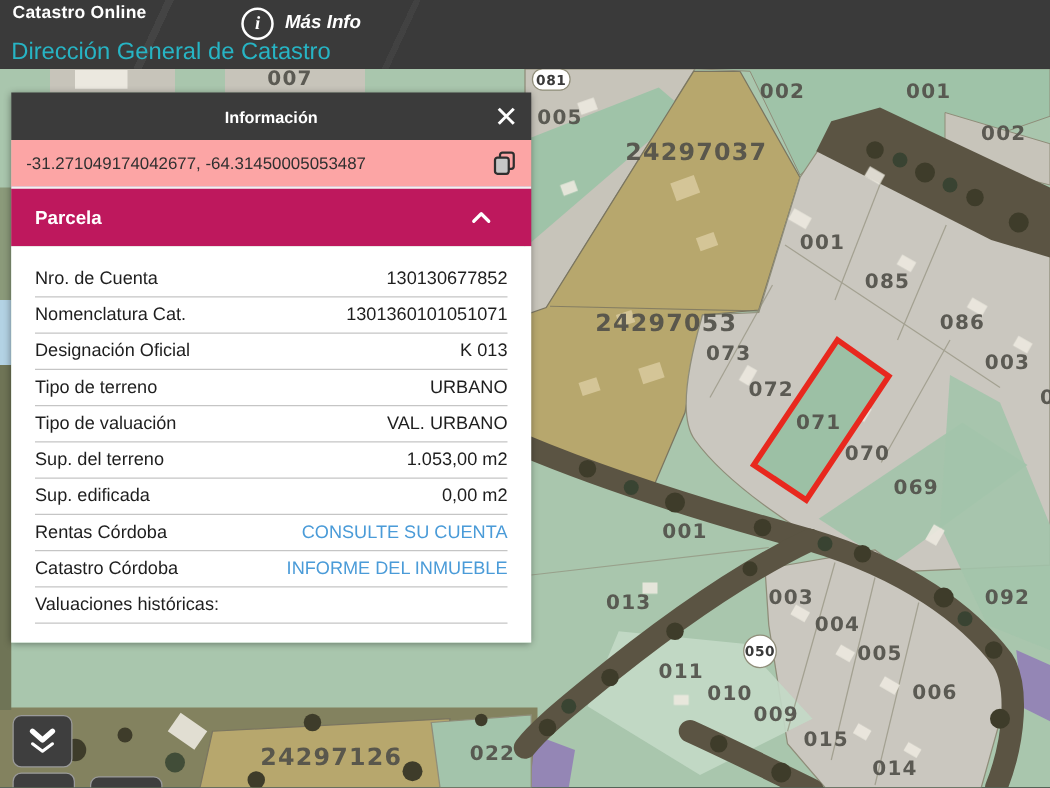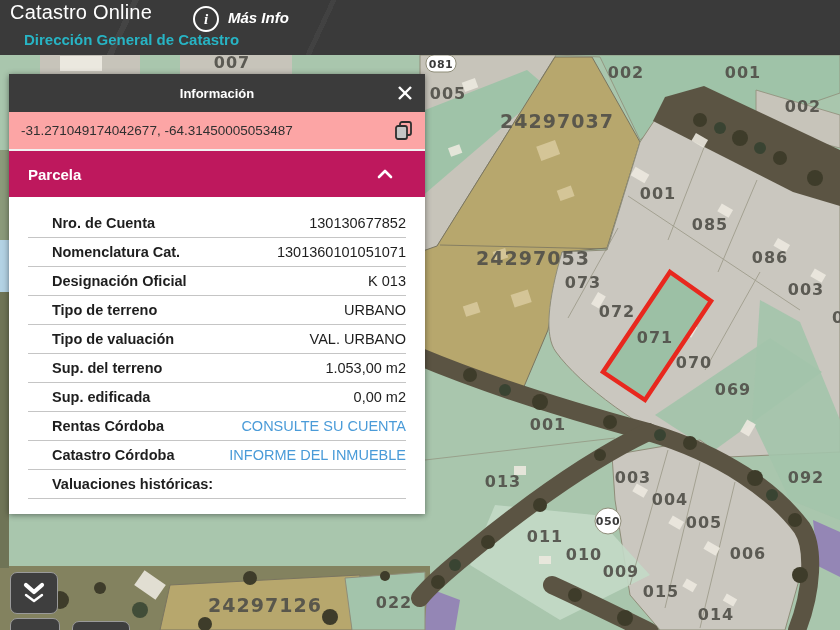--- a/index.html
+++ b/index.html
@@ -5,40 +5,40 @@
   html,body{margin:0;padding:0;background:#000;}
   .stage{position:relative;width:840px;height:630px;overflow:hidden;
          font-family:"Liberation Sans",sans-serif;background:#a9c6ad;}
   svg text{font-family:"DejaVu Sans","Liberation Sans",sans-serif;}
 
   
   .app-header{position:absolute;left:0;top:0;width:840px;height:55px;z-index:20;
     background:
       linear-gradient(115deg,rgba(255,255,255,0) 0 120px,rgba(255,255,255,.05) 120px 126px,rgba(255,255,255,0) 126px 300px,rgba(255,255,255,.04) 300px 305px,rgba(255,255,255,0) 305px),
       #3a3a3a;}
-  .app-title{position:absolute;left:10px;top:1px;color:#fff;font-size:20px;font-weight:normal;letter-spacing:.2px;}
+  .app-title{position:absolute;left:10px;top:1px;color:#fff;font-size:14px;font-weight:bold;letter-spacing:.2px;}
   .info-circle{position:absolute;left:193px;top:6px;width:22px;height:22px;border:2px solid #fff;border-radius:50%;
     color:#fff;text-align:center;line-height:22px;font-family:"Liberation Serif",serif;font-weight:bold;font-style:italic;font-size:15px;cursor:pointer;}
   .more-info{position:absolute;left:228px;top:9px;color:#fff;font-size:15px;font-weight:bold;cursor:pointer;font-style:italic;}
-  .app-subtitle{position:absolute;left:24px;top:31px;color:#27b4c4;font-size:15px;font-weight:bold;}
+  .app-subtitle{position:absolute;left:9px;top:31px;color:#27b4c4;font-size:19px;font-weight:normal;}
 
   
   .panel{position:absolute;left:9px;top:74px;width:416px;z-index:30;box-shadow:0 1px 6px rgba(0,0,0,.45);}
   .panel-header{height:38px;background:#3b3b3b;position:relative;display:flex;align-items:center;justify-content:center;}
   .panel-title{color:#fff;font-size:13px;font-weight:bold;}
   .close-btn{position:absolute;right:8px;top:7px;width:24px;height:24px;background:none;border:none;cursor:pointer;padding:0;}
   .coord-bar{height:37px;background:#fca5a5;display:flex;align-items:center;justify-content:space-between;padding:0 10px 0 12px;}
   .coord-text{color:#303030;font-size:13.5px;}
   .copy-btn{background:none;border:none;cursor:pointer;padding:0;width:22px;height:22px;}
   .accordion{height:46px;background:#be185d;border-top:2px solid #f2f2f2;display:flex;align-items:center;
     justify-content:space-between;padding:0 32px 0 19px;cursor:pointer;}
   .accordion-title{color:#fff;font-size:15px;font-weight:bold;}
   .panel-body{background:#fff;padding:12px 19px 15px 19px;}
   .prow{display:flex;justify-content:space-between;align-items:center;height:28px;border-bottom:1px solid #c5c5c5;font-size:14.5px;}
-  .prow .lbl{font-weight:bold;color:#1e1e1e;margin-left:24px;}
+  .prow .lbl{font-weight:normal;color:#1e1e1e;}
   .prow .val{color:#1e1e1e;}
   .prow .val.link{color:#4a9bd8;cursor:pointer;}
   .select-row{display:flex;justify-content:space-between;align-items:center;height:37px;padding:0 38px 0 16px;
     font-size:14.5px;color:#2a2a2a;cursor:pointer;}
 
   
   .layers-btn{position:absolute;left:10px;top:572px;width:48px;height:42px;background:#3e3e3e;border:1px solid #9a9a9a;
     border-radius:7px;z-index:15;cursor:pointer;display:flex;align-items:center;justify-content:center;padding:0;}
   .stub-btn{position:absolute;background:#3e3e3e;border:1px solid #9a9a9a;border-radius:7px;z-index:15;cursor:pointer;}
   .stub-a{left:10px;top:618px;width:48px;height:20px;}

